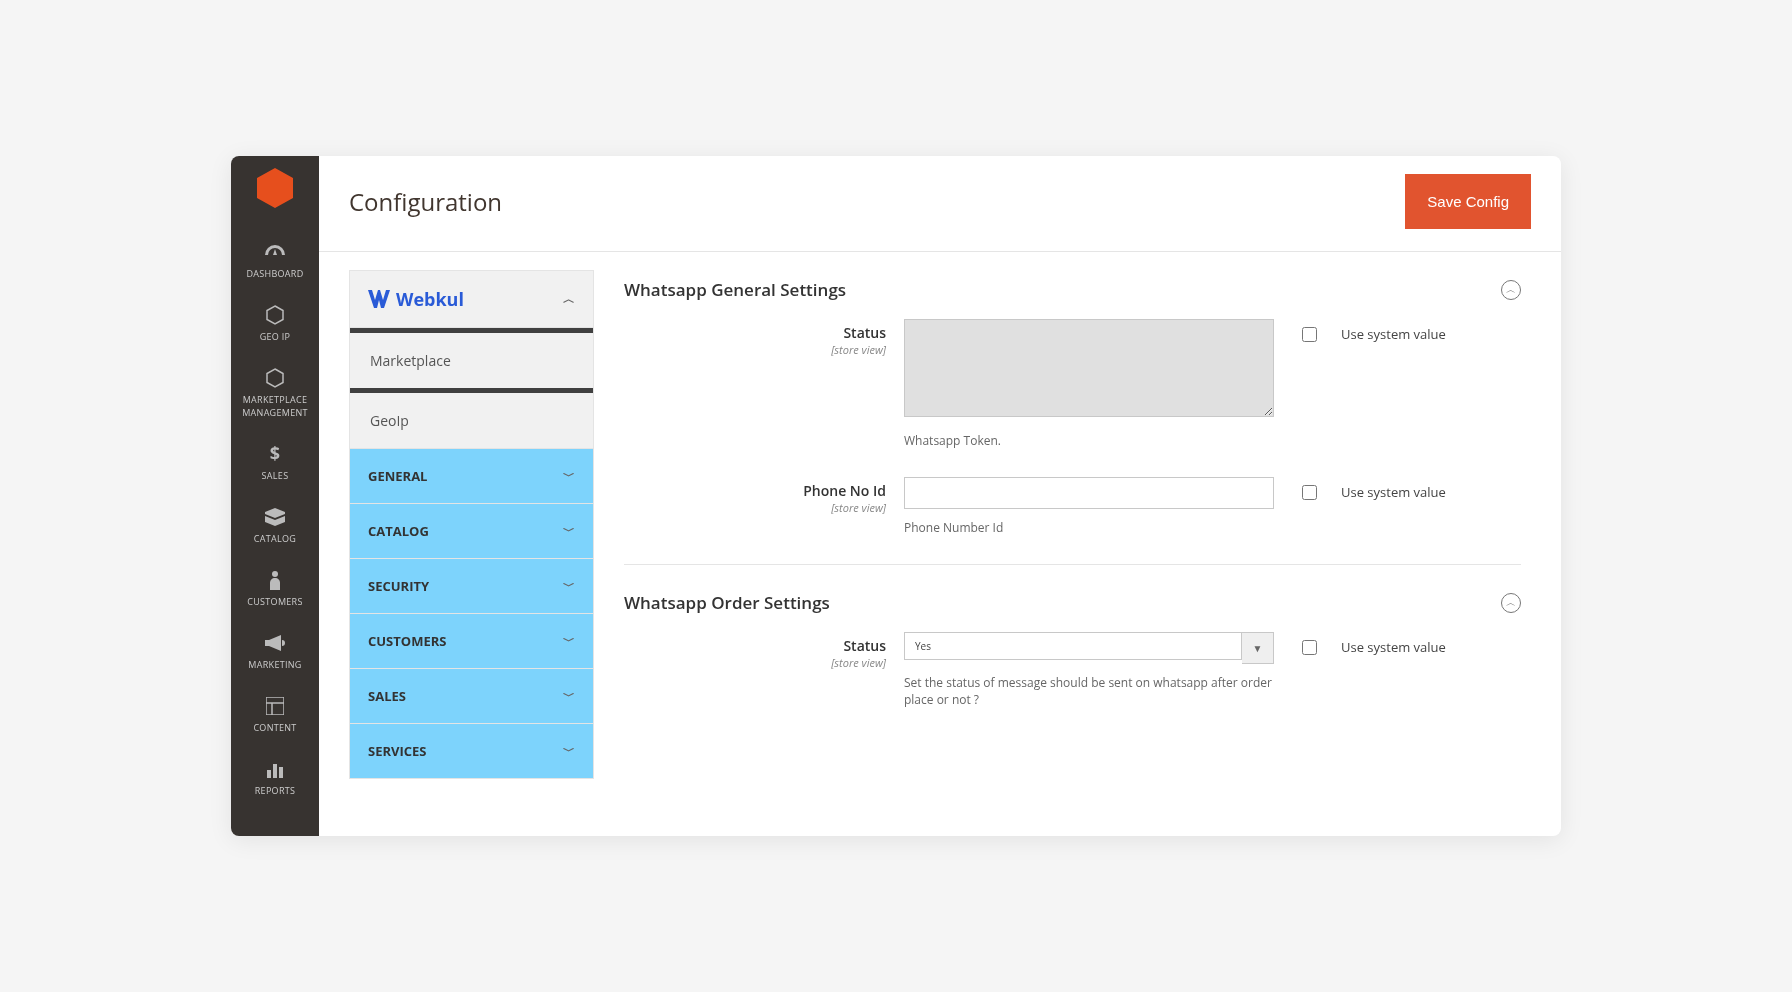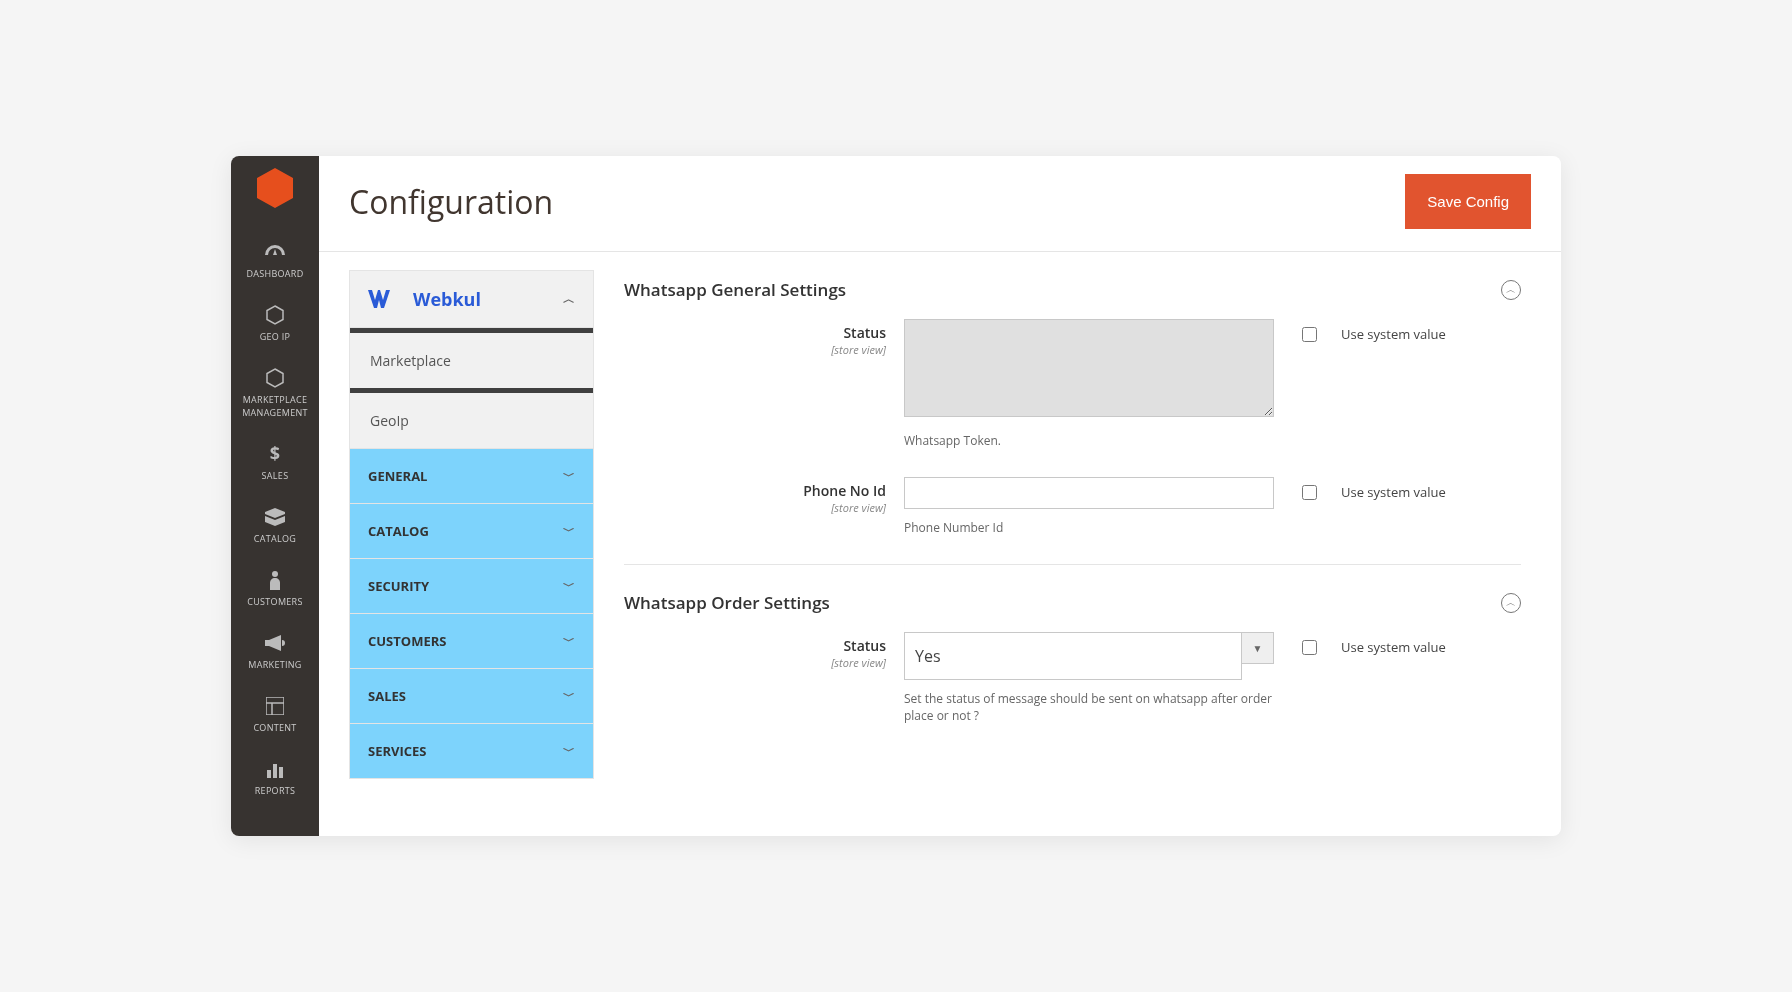--- a/index.html
+++ b/index.html
@@ -60,21 +60,21 @@
   overflow: hidden;
 }
 .topbar {
   display: flex;
   align-items: center;
   justify-content: space-between;
   padding: 18px 30px 22px 30px;
   border-bottom: 1px solid #e5e5e5;
 }
 .topbar h1 {
-  font-size: 32px;
+  font-size: 24px;
   font-weight: 400;
   color: #41362f;
 }
 .save-btn {
   background: #e1542f;
   color: #fff;
   border: none;
   padding: 19px 22px;
   font-size: 15px;
   cursor: pointer;
@@ -97,21 +97,21 @@
   border: 1px solid #e4e4e4;
   cursor: pointer;
 }
 .tabgroup-header.webkul {
   color: #2a5bd7;
   font-weight: 700;
 }
 .webkul-logo {
   display: flex;
   align-items: center;
-  gap: 23px;
+  gap: 6px;
   font-size: 18px;
 }
 .chev {
   color: #666;
   font-size: 12px;
 }
 .subtabs {
   background: #f1f1f1;
   border: 1px solid #e4e4e4;
   border-top: none;
@@ -211,26 +211,26 @@
   border: 1px solid #c8c8c8;
   padding: 0 8px;
   font-size: 13px;
   color: #bbb;
 }
 .select-wrap {
   display: flex;
 }
 .field-input .select-box {
   flex: 1;
-  height: 48px;
+  height: 28px;
   border: 1px solid #c8c8c8;
   padding: 0 10px;
   display: flex;
   align-items: center;
-  font-size: 16px;
+  font-size: 10px;
   color: #444;
 }
 .select-arrow {
   width: 32px;
   height: 32px;
   background: #efefef;
   border: 1px solid #c8c8c8;
   border-left: none;
   display: flex;
   align-items: center;

